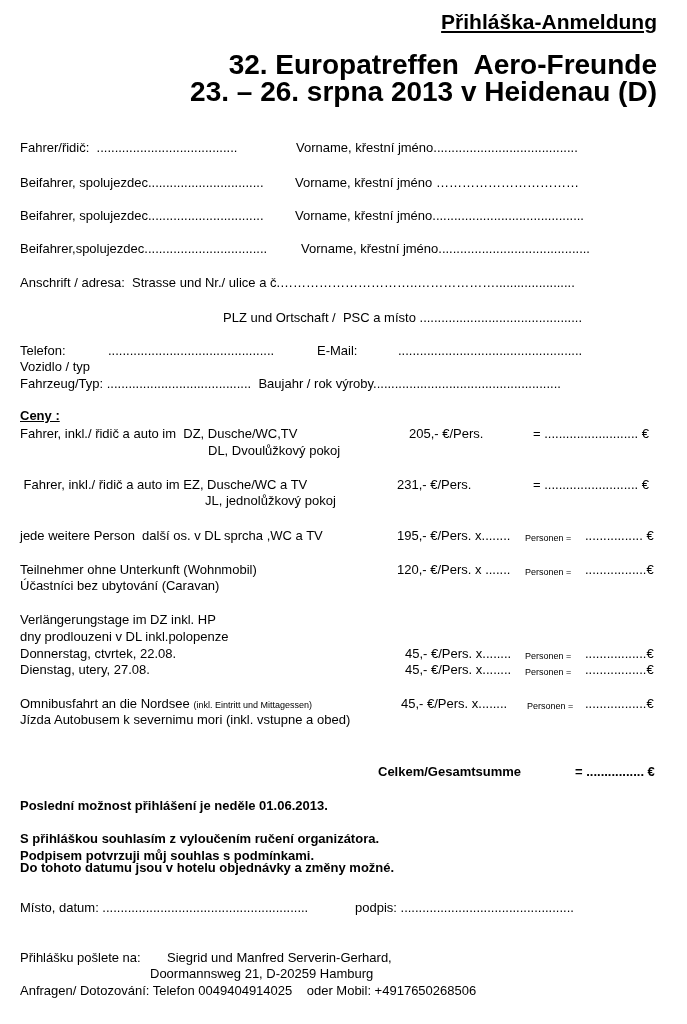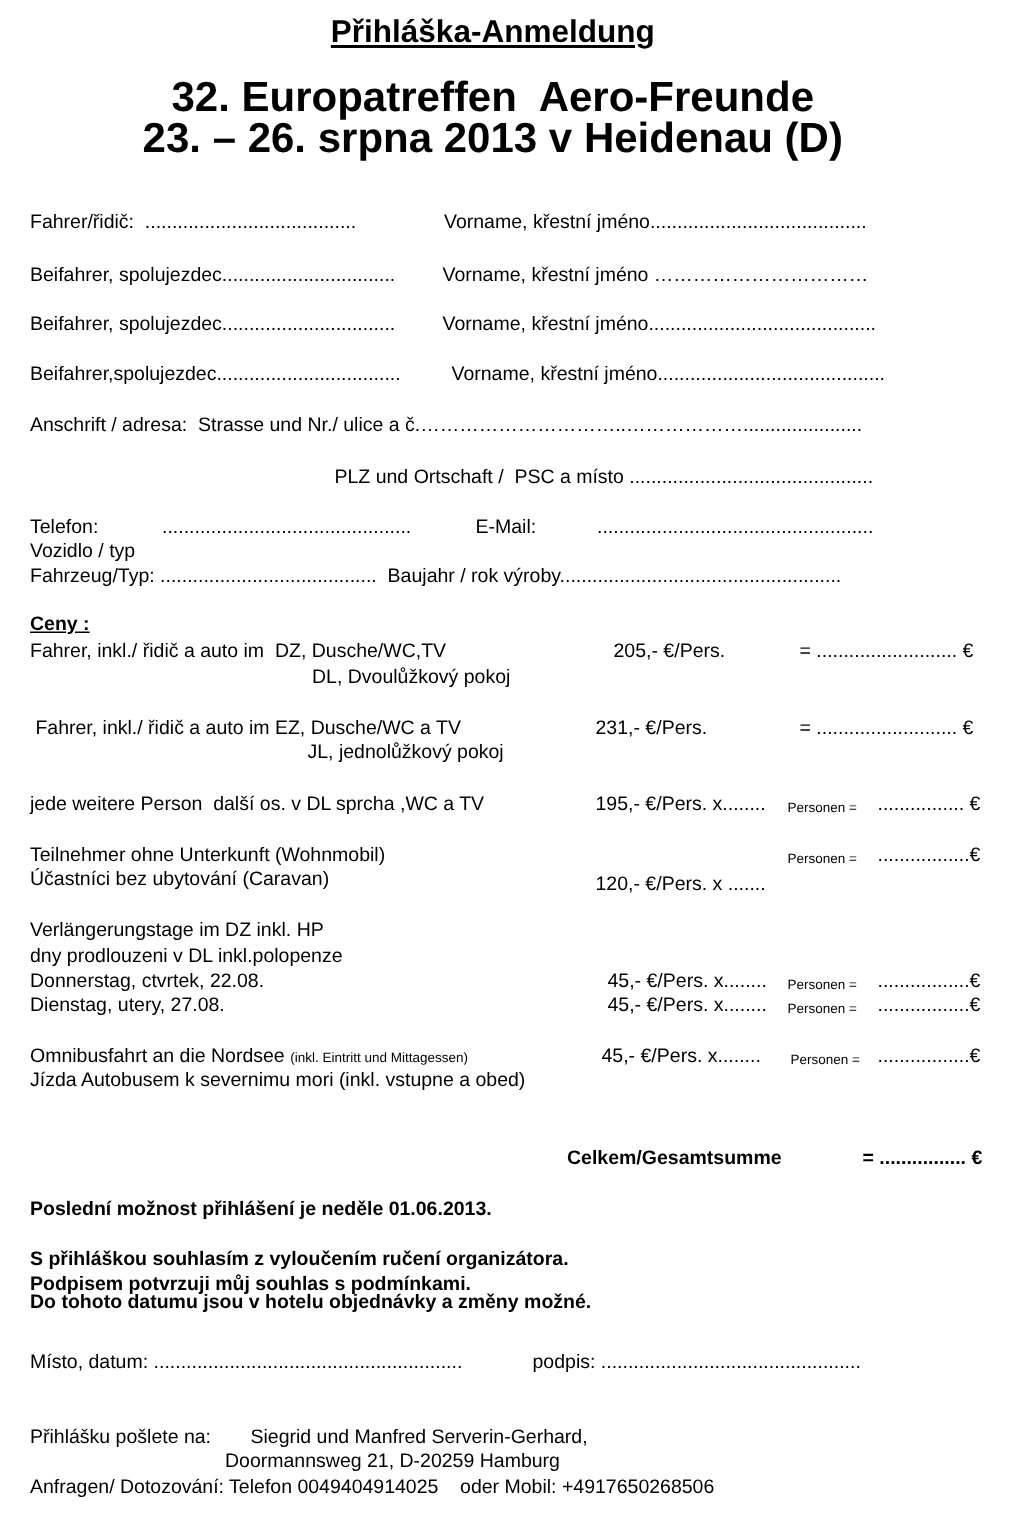--- a/index.html
+++ b/index.html
@@ -4,21 +4,21 @@
 <style>
   html, body { margin: 0; padding: 0; background: #ffffff; }
   body { width: 687px; height: 1024px; position: relative; overflow: hidden;
          font-family: "Liberation Sans", sans-serif; color: #000; font-size: 13px; }
   .abs { position: absolute; white-space: pre; line-height: 16px; }
   .title { font-size: 21px; font-weight: bold; text-decoration: underline; line-height: 26px; }
   .sub { font-size: 28px; font-weight: bold; line-height: 26px; }
   .bold { font-weight: bold; }
   .u { text-decoration: underline; }
   .small { font-size: 9px; }
-  .center { left: 0; width: 657px; text-align: center; }
+  .center { left: 0; width: 657px; text-align: right; }
 </style>
 </head>
 <body>
 
 <div class="abs center title" style="top:9px;">Přihláška-Anmeldung</div>
 <div class="abs center sub" style="top:52px;">32. Europatreffen  Aero-Freunde</div>
 <div class="abs center sub" style="top:79px;">23. – 26. srpna 2013 v Heidenau (D)</div>
 
 <div class="abs" style="left:20px; top:140px;">Fahrer/řidič:  .......................................</div>
 <div class="abs" style="left:296px; top:140px;">Vorname, křestní jméno........................................</div>
@@ -54,21 +54,21 @@
 <div class="abs" style="left:397px; top:477px;">231,- €/Pers.</div>
 <div class="abs" style="left:533px; top:477px;">= .......................... €</div>
 
 <div class="abs" style="left:20px; top:528px;">jede weitere Person  další os. v DL sprcha ,WC a TV</div>
 <div class="abs" style="left:397px; top:528px;">195,- €/Pers. x........</div>
 <div class="abs small" style="left:525px; top:530px;">Personen = </div>
 <div class="abs" style="left:585px; top:528px;">................ €</div>
 
 <div class="abs" style="left:20px; top:562px;">Teilnehmer ohne Unterkunft (Wohnmobil)</div>
 <div class="abs" style="left:20px; top:578px;">Účastníci bez ubytování (Caravan)</div>
-<div class="abs" style="left:397px; top:562px;margin-top:19px;">120,- €/Pers. x .......</div>
+<div class="abs" style="left:397px; top:562px;">120,- €/Pers. x .......</div>
 <div class="abs small" style="left:525px; top:564px;">Personen = </div>
 <div class="abs" style="left:585px; top:562px;">.................€</div>
 
 <div class="abs" style="left:20px; top:612px;">Verlängerungstage im DZ inkl. HP</div>
 <div class="abs" style="left:20px; top:629px;">dny prodlouzeni v DL inkl.polopenze</div>
 
 <div class="abs" style="left:20px; top:646px;">Donnerstag, ctvrtek, 22.08.</div>
 <div class="abs" style="left:405px; top:646px;">45,- €/Pers. x........</div>
 <div class="abs small" style="left:525px; top:648px;">Personen = </div>
 <div class="abs" style="left:585px; top:646px;">.................€</div>

